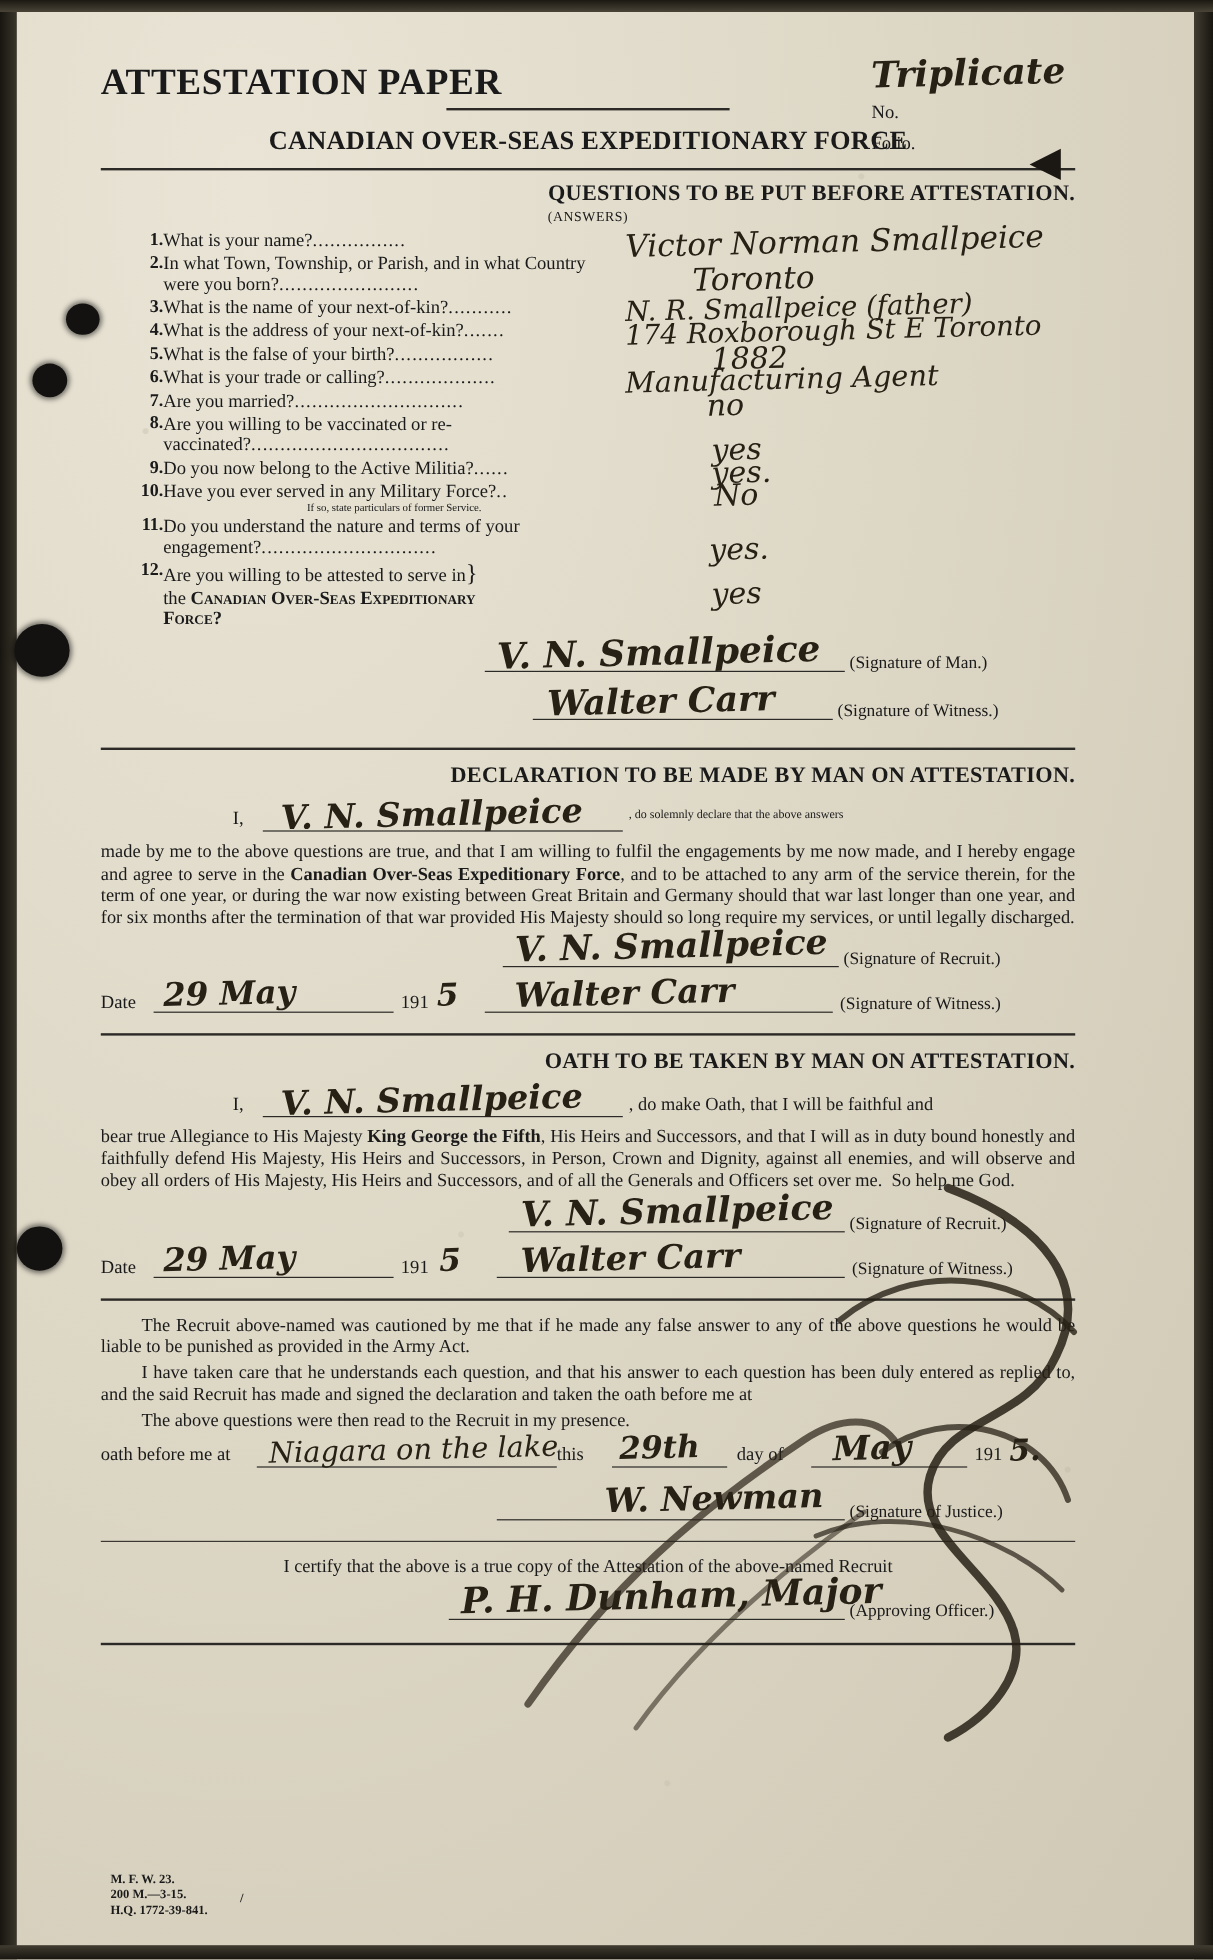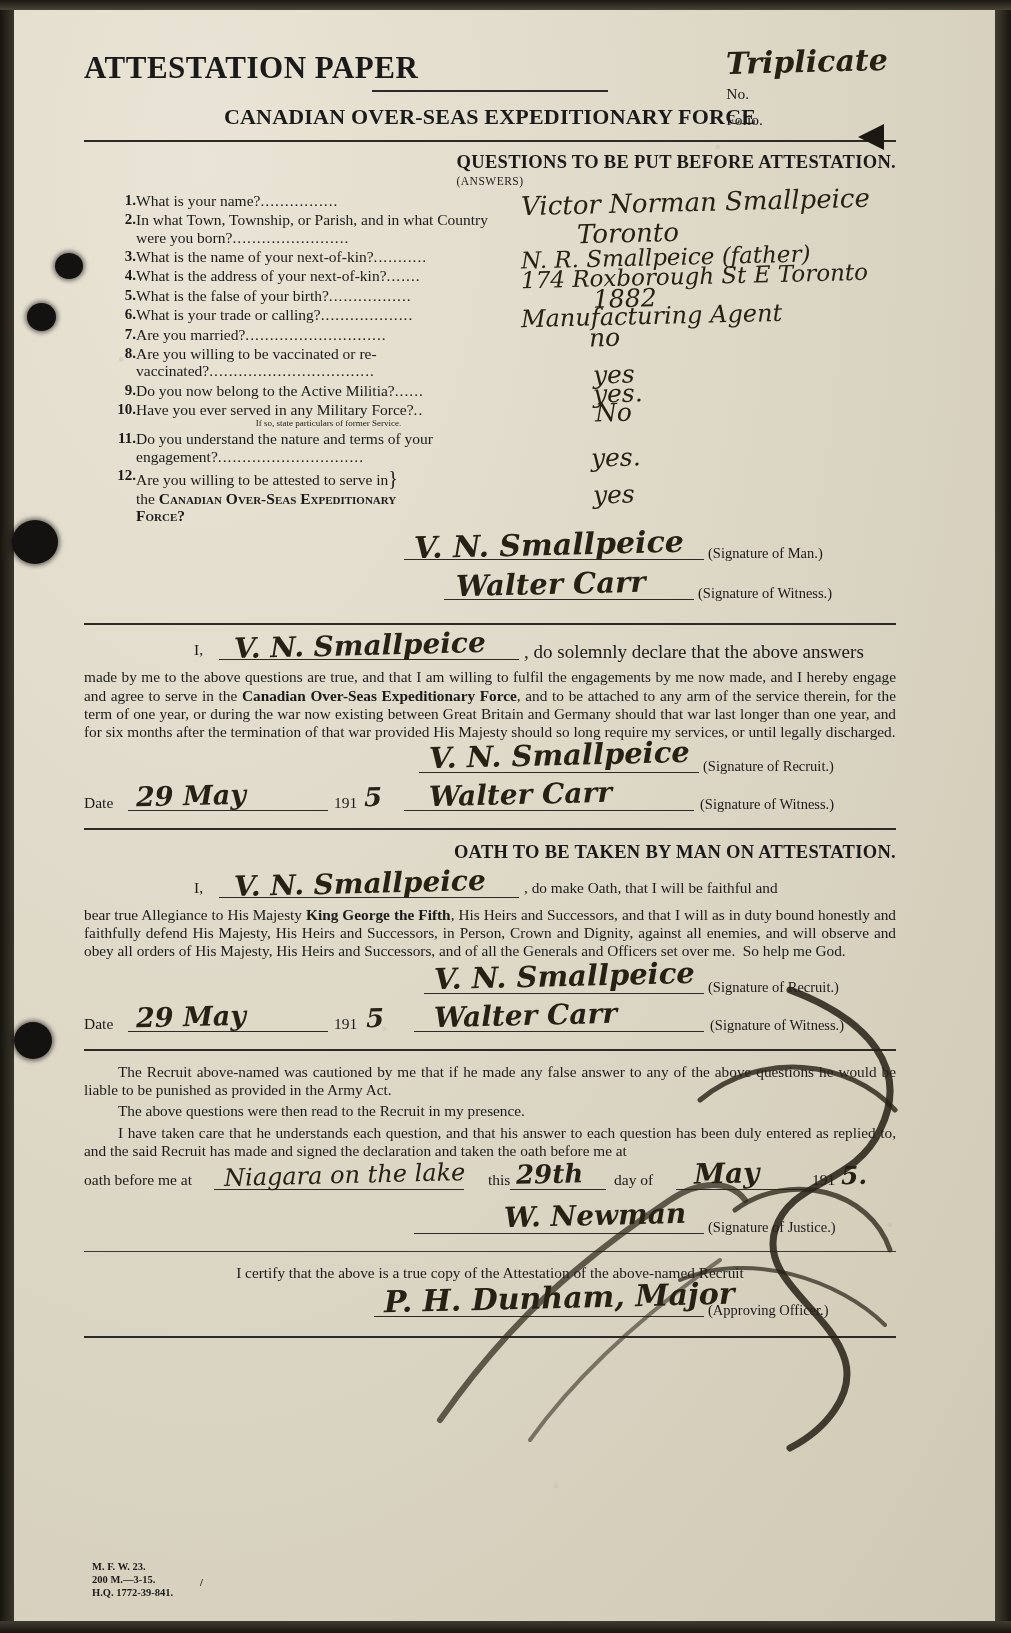--- a/index.html
+++ b/index.html
@@ -263,25 +263,26 @@
       <span class="sig-label" style="left:624px;top:12px;">(Signature of Man.)</span>
     </div>
     <div class="sig-row" style="height:40px;">
       <span class="hw b" style="position:absolute;left:372px;top:-6px;font-size:29px;">Walter Carr</span>
       <span class="sigline" style="left:360px;top:26px;width:250px;"></span>
       <span class="sig-label" style="left:614px;top:12px;">(Signature of Witness.)</span>
     </div>
 
     <div class="rule" style="margin-top:10px"></div>
 
+    <h3 class="section" style="margin-top:12px">DECLARATION TO BE MADE BY MAN ON ATTESTATION.</h3>
     <div style="position:relative;height:30px;margin-top:10px;">
       <span style="position:absolute;left:110px;top:6px;font-size:15.5px;">I,</span>
       <span class="sigline" style="left:135px;top:24px;width:300px;"></span>
       <span class="hw b" style="position:absolute;left:150px;top:-6px;font-size:28px;">V. N. Smallpeice</span>
-      <span style="position:absolute;left:440px;top:6px;font-size:19px;">, do solemnly declare that the above answers</span>
+      <span style="position:absolute;left:440px;top:6px;font-size:10px;">, do solemnly declare that the above answers</span>
     </div>
     <p class="body">made by me to the above questions are true, and that I am willing to fulfil the engagements by me now made, and I hereby engage and agree to serve in the <span class="b">Canadian Over-Seas Expeditionary Force</span>, and to be attached to any arm of the service therein, for the term of one year, or during the war now existing between Great Britain and Germany should that war last longer than one year, and for six months after the termination of that war provided His Majesty should so long require my services, or until legally discharged.</p>
 
     <div class="sig-row" style="height:36px;margin-top:4px;">
       <span class="hw b" style="position:absolute;left:345px;top:-8px;font-size:29px;">V. N. Smallpeice</span>
       <span class="sigline" style="left:335px;top:26px;width:280px;"></span>
       <span class="sig-label" style="left:619px;top:12px;">(Signature of Recruit.)</span>
     </div>
     <div class="date-row">
       <span class="lbl">Date</span>
@@ -317,28 +318,28 @@
       <span style="position:absolute;left:250px;top:12px;">191</span>
       <span class="hw b" style="position:absolute;left:282px;top:0px;font-size:26px;">5</span>
       <span class="hw b" style="position:absolute;left:350px;top:-4px;font-size:28px;">Walter Carr</span>
       <span class="sigline" style="left:330px;top:28px;width:290px;"></span>
       <span class="sig-label" style="position:absolute;left:626px;top:14px;">(Signature of Witness.)</span>
     </div>
 
     <div class="rule"></div>
 
     <p class="body indent" style="margin-top:12px">The Recruit above-named was cautioned by me that if he made any false answer to any of the above questions he would be liable to be punished as provided in the Army Act.</p>
+    <p class="body indent">I have taken care that he understands each question, and that his answer to each question has been duly entered as replied to, and the said Recruit has made and signed the declaration and taken the oath before me at</p>
     <p class="body indent">The above questions were then read to the Recruit in my presence.</p>
-    <p class="body indent">I have taken care that he understands each question, and that his answer to each question has been duly entered as replied to, and the said Recruit has made and signed the declaration and taken the oath before me at</p>
 
     <div style="position:relative;height:46px;font-size:15.5px;">
       <span style="position:absolute;left:0;top:8px;">oath before me at</span>
       <span class="sigline" style="left:130px;top:26px;width:250px;"></span>
       <span class="hw" style="position:absolute;left:140px;top:-2px;font-size:24px;">Niagara on the lake</span>
-      <span style="position:absolute;left:404px;top:8px;">this</span>
+      <span style="position:absolute;left:380px;top:8px;">this</span>
       <span class="hw b" style="position:absolute;left:432px;top:-4px;font-size:26px;">29th</span>
       <span class="sigline" style="left:426px;top:26px;width:96px;"></span>
       <span style="position:absolute;left:530px;top:8px;">day of</span>
       <span class="hw b" style="position:absolute;left:610px;top:-6px;font-size:28px;">May</span>
       <span class="sigline" style="left:592px;top:26px;width:130px;"></span>
       <span style="position:absolute;left:728px;top:8px;">191</span>
       <span class="hw b" style="position:absolute;left:757px;top:-2px;font-size:25px;">5.</span>
     </div>
 
     <div class="sig-row" style="height:38px;">

